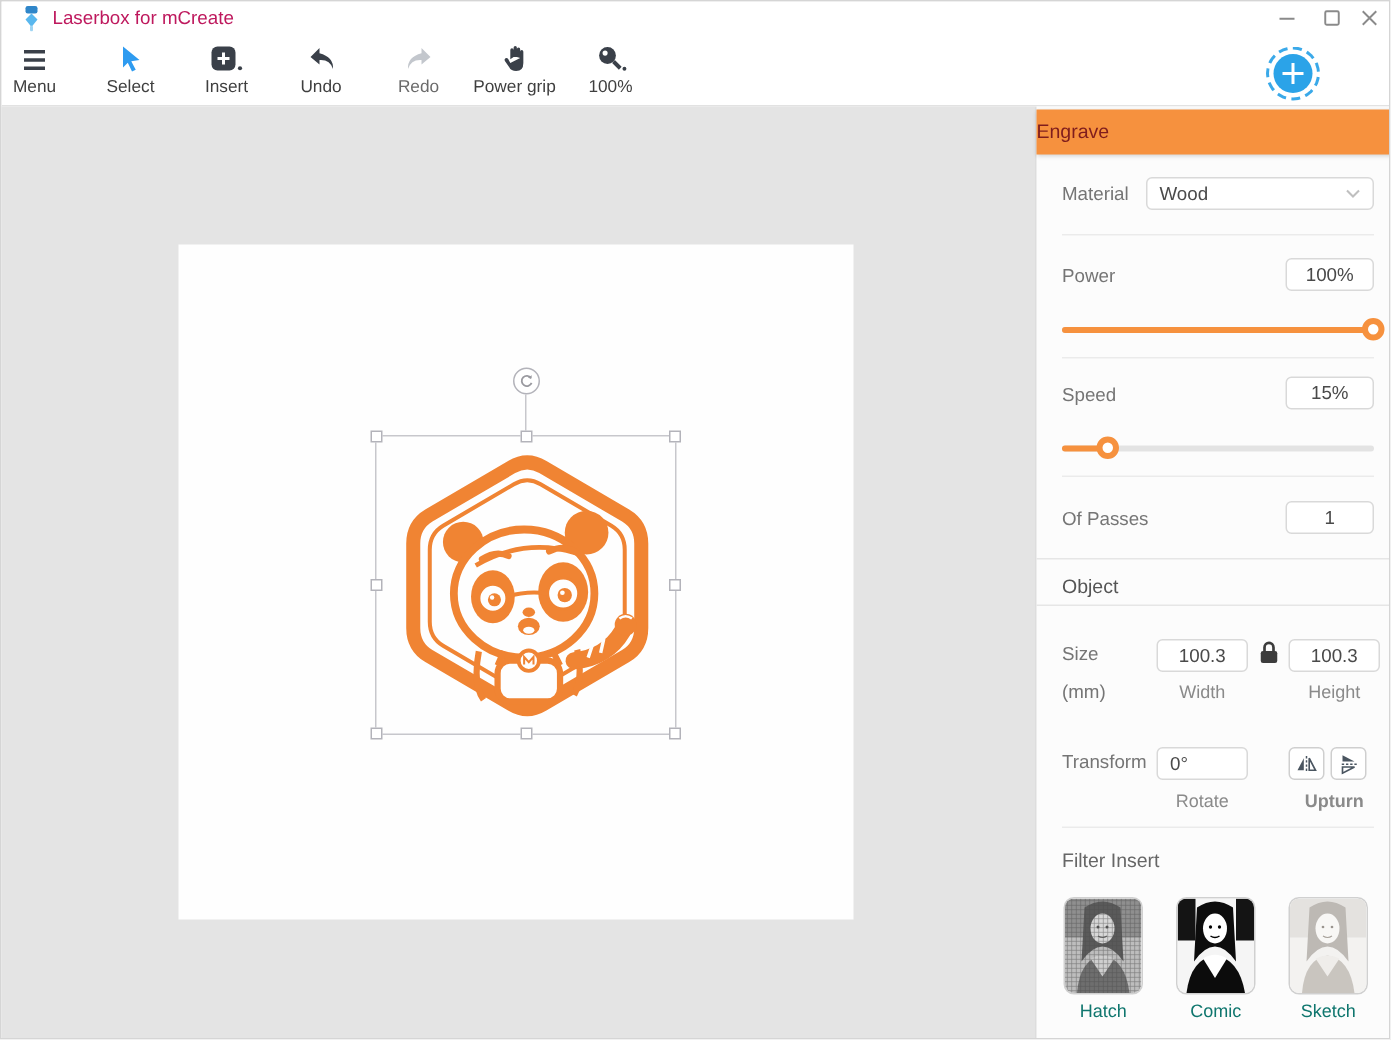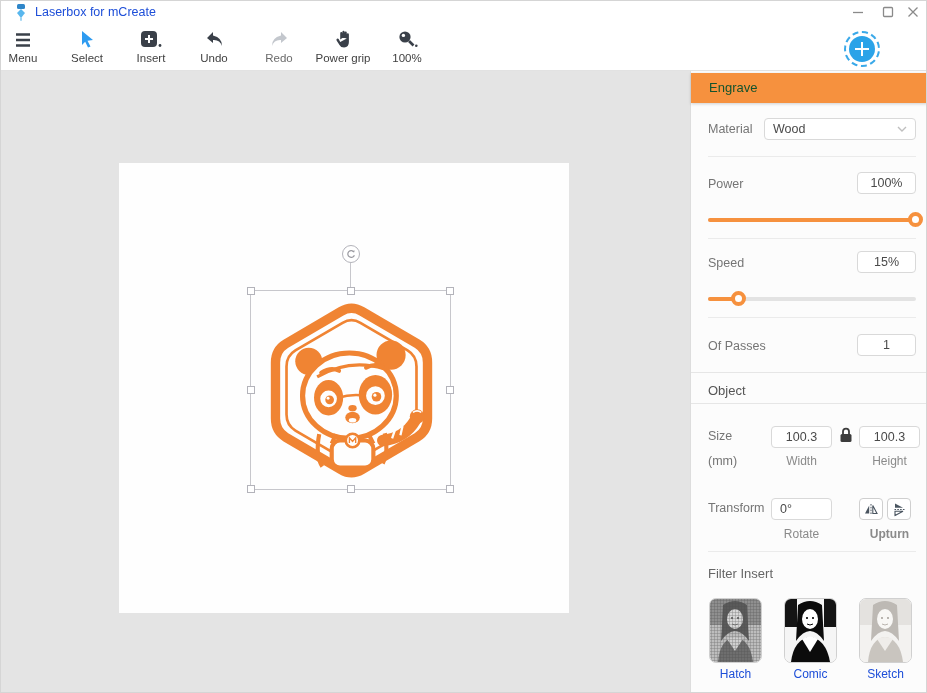--- a/index.html
+++ b/index.html
@@ -3,21 +3,21 @@
 <meta charset="utf-8">
 <style>
   * { margin:0; padding:0; box-sizing:border-box; }
   html,body { background:#fff; }
   body { font-family:"Liberation Sans","DejaVu Sans",sans-serif; }
   .app { position:relative; width:927px; height:693px; background:#fff; overflow:hidden; border:1px solid #d5d5d5; }
 
   
   .titlebar { position:absolute; left:0; top:0; width:100%; height:22px; background:#fff; }
   .app-icon { position:absolute; left:13px; top:3px; width:14px; height:17px; }
-  .app-title { position:absolute; left:34px; top:4px; font-size:12.5px; color:#1d4ed8; }
+  .app-title { position:absolute; left:34px; top:4px; font-size:12.5px; color:#be185d; }
   .win-btn { position:absolute; top:1px; width:24px; height:20px; display:flex; align-items:center; justify-content:center; cursor:default; }
   .win-min { left:845px; } .win-max { left:875px; } .win-close { left:900px; }
 
   
   .toolbar { position:absolute; left:0; top:22px; width:100%; height:48px; background:#fff; border-bottom:1px solid #e2e2e2; }
   .tool { position:absolute; top:5px; width:84px; text-align:center; }
   .tool .ticon { height:20px; display:flex; align-items:flex-end; justify-content:center; }
   .tool .tlabel { margin-top:4px; font-size:11.5px; color:#3f3f3f; }
   .tool-menu{left:-20px;} .tool-select{left:44px;} .tool-insert{left:108px;} .tool-undo{left:171px;}
   .tool-redo{left:236px;} .tool-hand{left:300px;} .tool-zoom{left:364px;}
@@ -36,34 +36,34 @@
   .handle { position:absolute; width:8px; height:8px; background:#fff; border:1px solid #b3b3ba; }
   .h-tl{left:-4px;top:-4px;} .h-tm{left:calc(50% - 4px);top:-4px;} .h-tr{right:-4px;top:-4px;}
   .h-ml{left:-4px;top:calc(50% - 4px);} .h-mr{right:-4px;top:calc(50% - 4px);}
   .h-bl{left:-4px;bottom:-4px;} .h-bm{left:calc(50% - 4px);bottom:-4px;} .h-br{right:-4px;bottom:-4px;}
   .rotate-stem { position:absolute; left:calc(50% - 0.5px); top:-28px; width:1px; height:28px; background:#c7c7cc; }
   .rotate-knob { position:absolute; left:calc(50% - 9px); top:-46px; width:18px; height:18px; background:#fff; border:1px solid #b3b3ba; border-radius:50%; display:flex; align-items:center; justify-content:center; }
   .artwork { position:absolute; left:12px; top:11px; width:177px; height:177px; }
 
   
   .panel { position:absolute; left:689px; top:70px; width:238px; height:623px; background:#fcfcfc; border-left:1px solid #ddd; }
-  .panel-header { position:absolute; left:0; top:2px; width:100%; height:30px; background:#f6913e; color:#14532d; font-size:13px; line-height:30px; padding-left:18px; box-shadow:0 1px 3px rgba(0,0,0,.18); }
+  .panel-header { position:absolute; left:0; top:2px; width:100%; height:30px; background:#f6913e; color:#7f1d1d; font-size:13px; line-height:30px; box-shadow:0 1px 3px rgba(0,0,0,.18); }
   .plabel { position:absolute; font-size:12.5px; color:#757575; }
   .divider { position:absolute; left:17px; width:208px; height:1px; background:#ebebeb; }
   .divider-full { position:absolute; left:0; width:100%; height:1px; background:#e6e6e6; }
   .pinput { position:absolute; height:22px; background:#fff; border:1px solid #d9d9d9; border-radius:4px; font-size:12.5px; color:#4a4a4a; display:flex; align-items:center; justify-content:center; }
   .dropdown { position:absolute; left:73px; top:47px; width:152px; height:22px; background:#fff; border:1px solid #d9d9d9; border-radius:4px; font-size:12.5px; color:#4a4a4a; display:flex; align-items:center; padding:0 8px; justify-content:space-between; cursor:pointer; }
   .track { position:absolute; left:17px; width:208px; height:4px; border-radius:2px; background:#e3e3e3; }
   .track .fill { position:absolute; left:0; top:0; height:100%; background:#f6913e; border-radius:2px; }
   .track .thumb { position:absolute; top:-6px; width:15px; height:15px; margin-left:-8px; background:#fff; border:4px solid #f6913e; border-radius:50%; cursor:pointer; }
   .section-title { position:absolute; left:17px; font-size:13px; color:#555; }
   .sub { position:absolute; font-size:12px; color:#8a8a8a; text-align:center; }
   .flip-btn { position:absolute; top:427px; width:24px; height:22px; background:#fff; border:1px solid #cfcfcf; border-radius:4px; display:flex; align-items:center; justify-content:center; cursor:pointer; }
   .thumb-card { position:absolute; top:527px; width:53px; height:65px; border:1px solid #d0d0d0; border-radius:7px; overflow:hidden; background:#fff; cursor:pointer; }
-  .thumb-label { position:absolute; top:596px; width:53px; text-align:center; font-size:12px; color:#1d4ed8; }
+  .thumb-label { position:absolute; top:596px; width:53px; text-align:center; font-size:12px; color:#0f766e; }
 </style>
 </head>
 <body>
 
 <div class="app">
 
   <div class="titlebar">
     <svg class="app-icon" viewBox="0 0 14 17">
       <rect x="3" y="0" width="8" height="5" rx="1.5" fill="#2f86c9"></rect>
       <path d="M7 5 L11 9 L7 14 L3 9 Z" fill="#59b7ee"></path>

